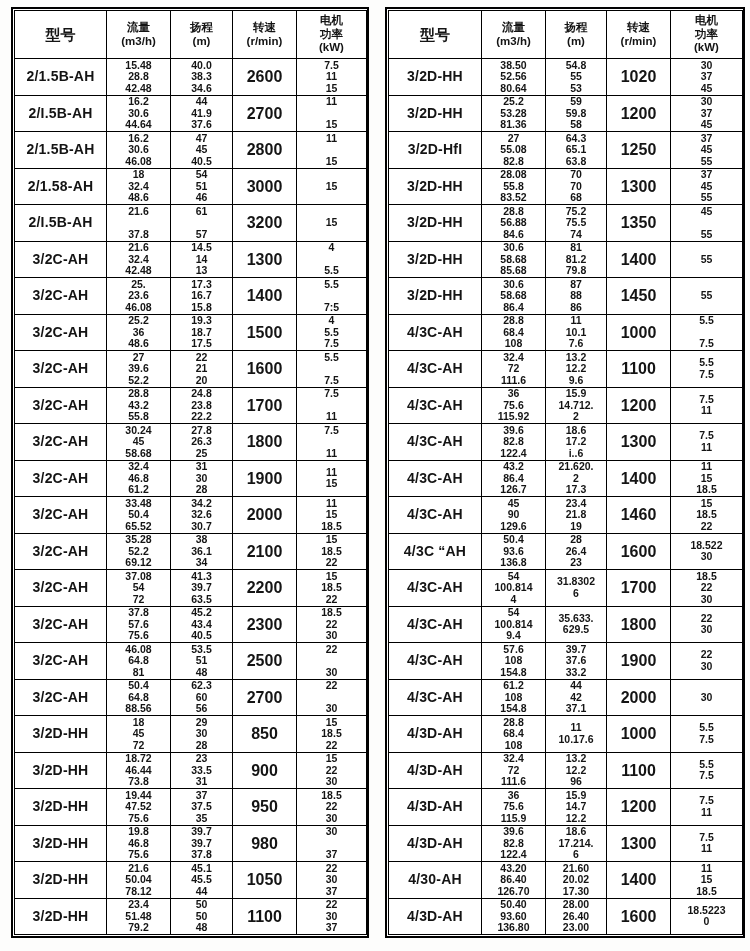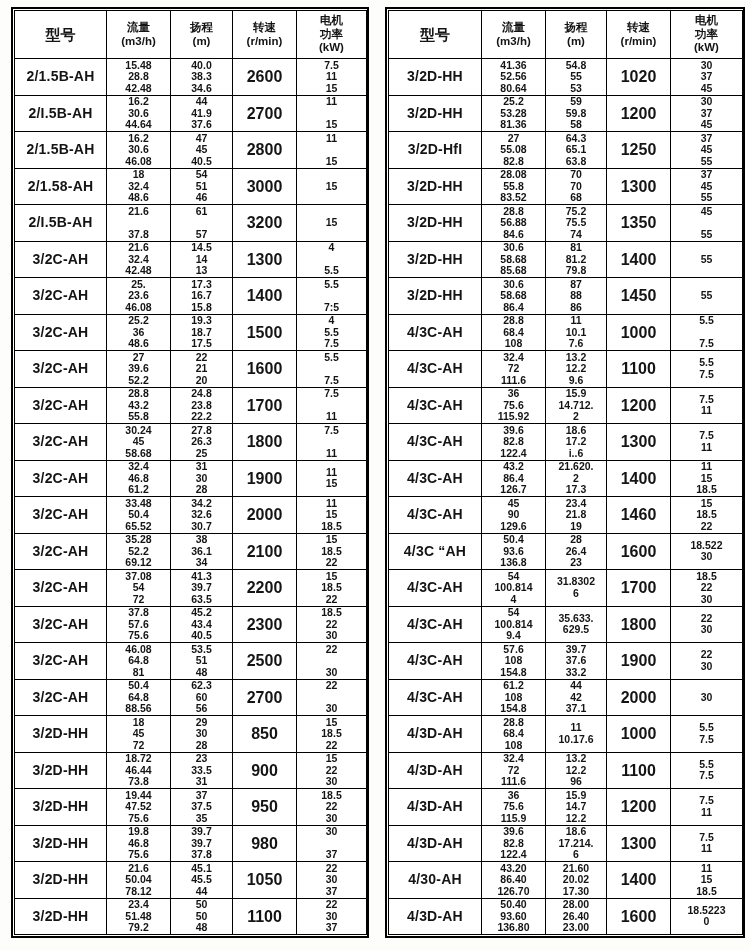--- a/index.html
+++ b/index.html
@@ -414,21 +414,21 @@
           <th class="unit-col">转速
 (r/min)</th>
           <th class="unit-col">电机
 功率
 (kW)</th>
         </tr>
       </thead>
       <tbody>
           <tr>
             <td class="model-cell">3/2D-HH</td>
-            <td class="flow-values-cell">41.36
+            <td class="flow-values-cell">38.50
 52.56
 80.64</td>
             <td class="head-values-cell">54.8
 55
 53</td>
             <td class="speed-cell">1020</td>
             <td class="power-values-cell">30
 37
 45</td>
           </tr>

